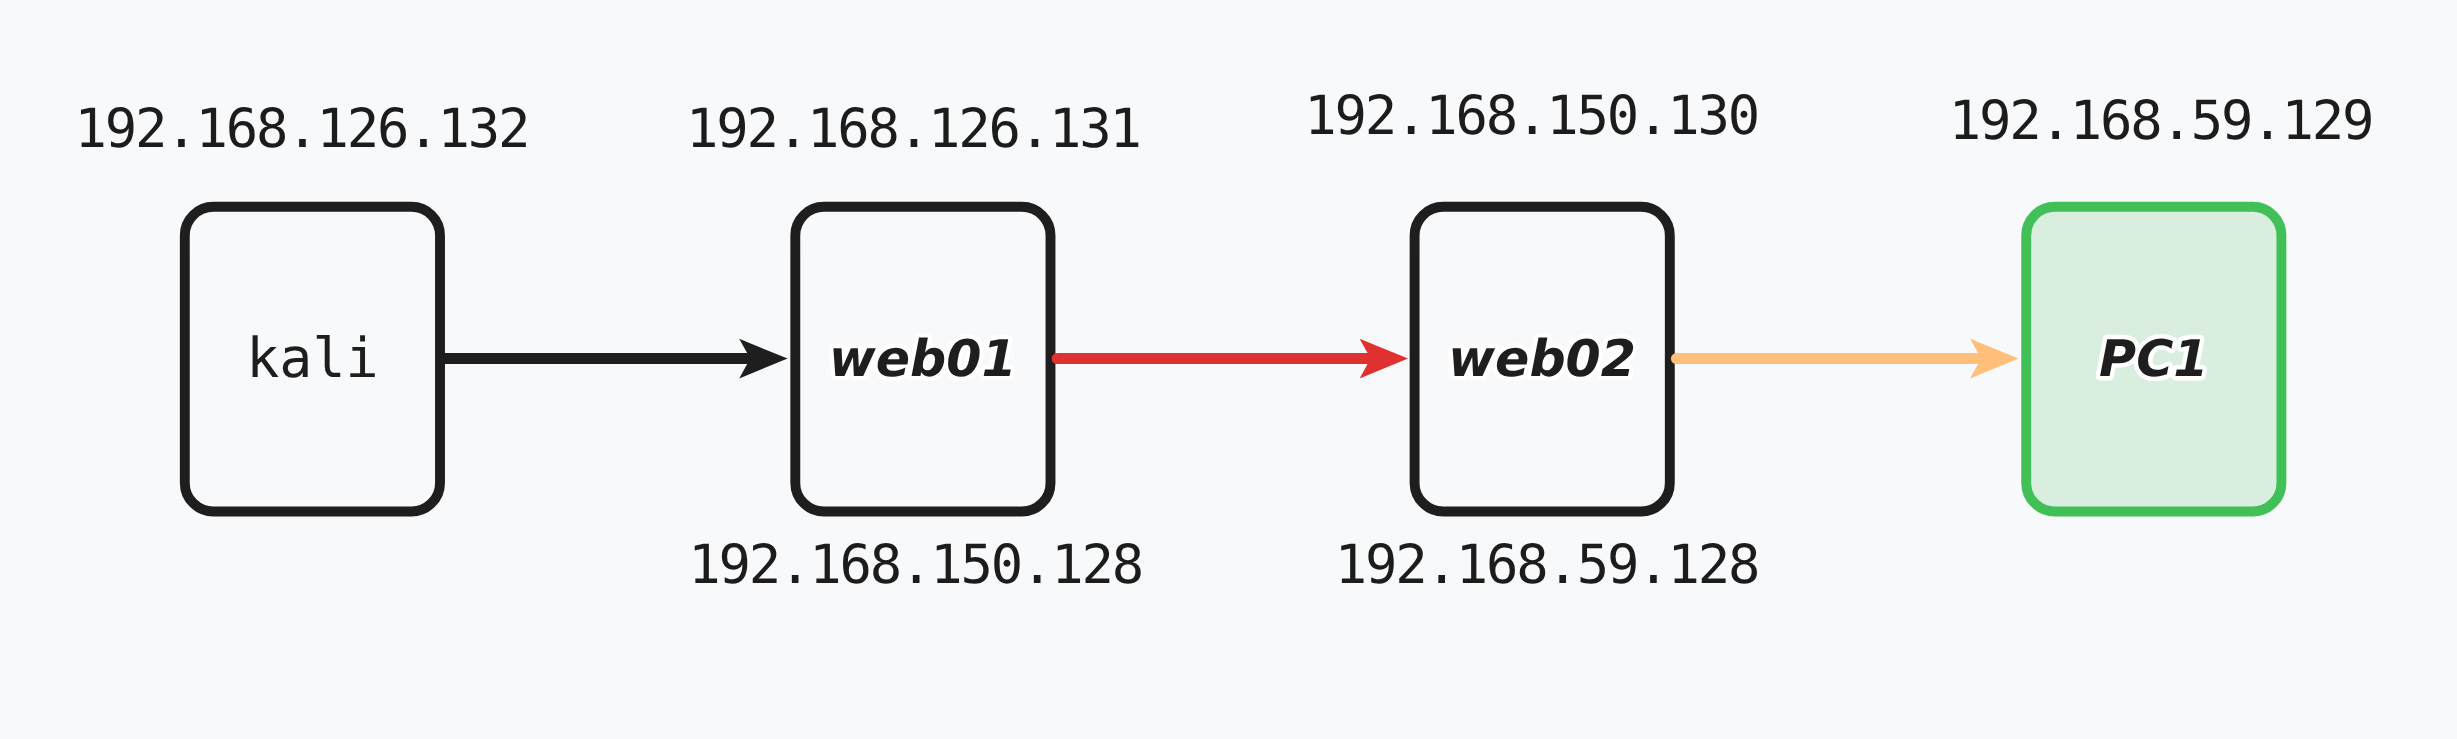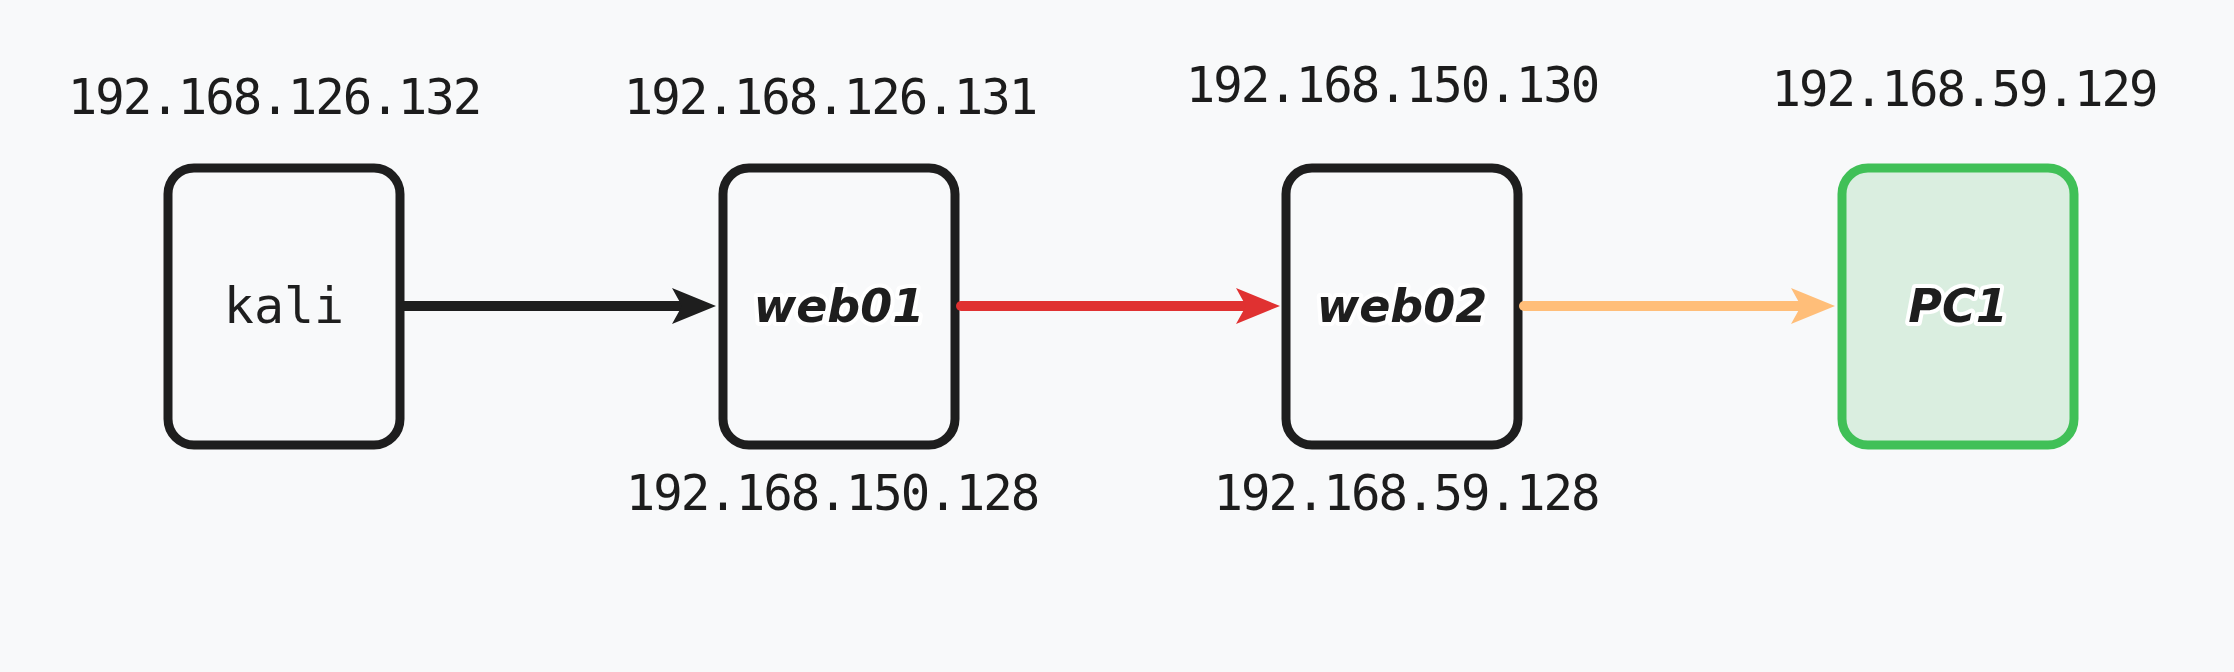--- a/index.html
+++ b/index.html
@@ -7,20 +7,21 @@
     padding: 0;
     width: 2234px;
     height: 672px;
     overflow: hidden;
     background: #f8f9fa;
   }
   .canvas {
     position: relative;
     width: 2234px;
     height: 488px;
+    margin-top: 20px;
   }
   svg { display: block; }
   .ip-label {
     font-family: "DejaVu Sans Mono", monospace;
     font-size: 49px;
     fill: #1c1c1c;
     letter-spacing: -2px;
   }
   .node-label-mono {
     font-family: "DejaVu Sans Mono", monospace;

